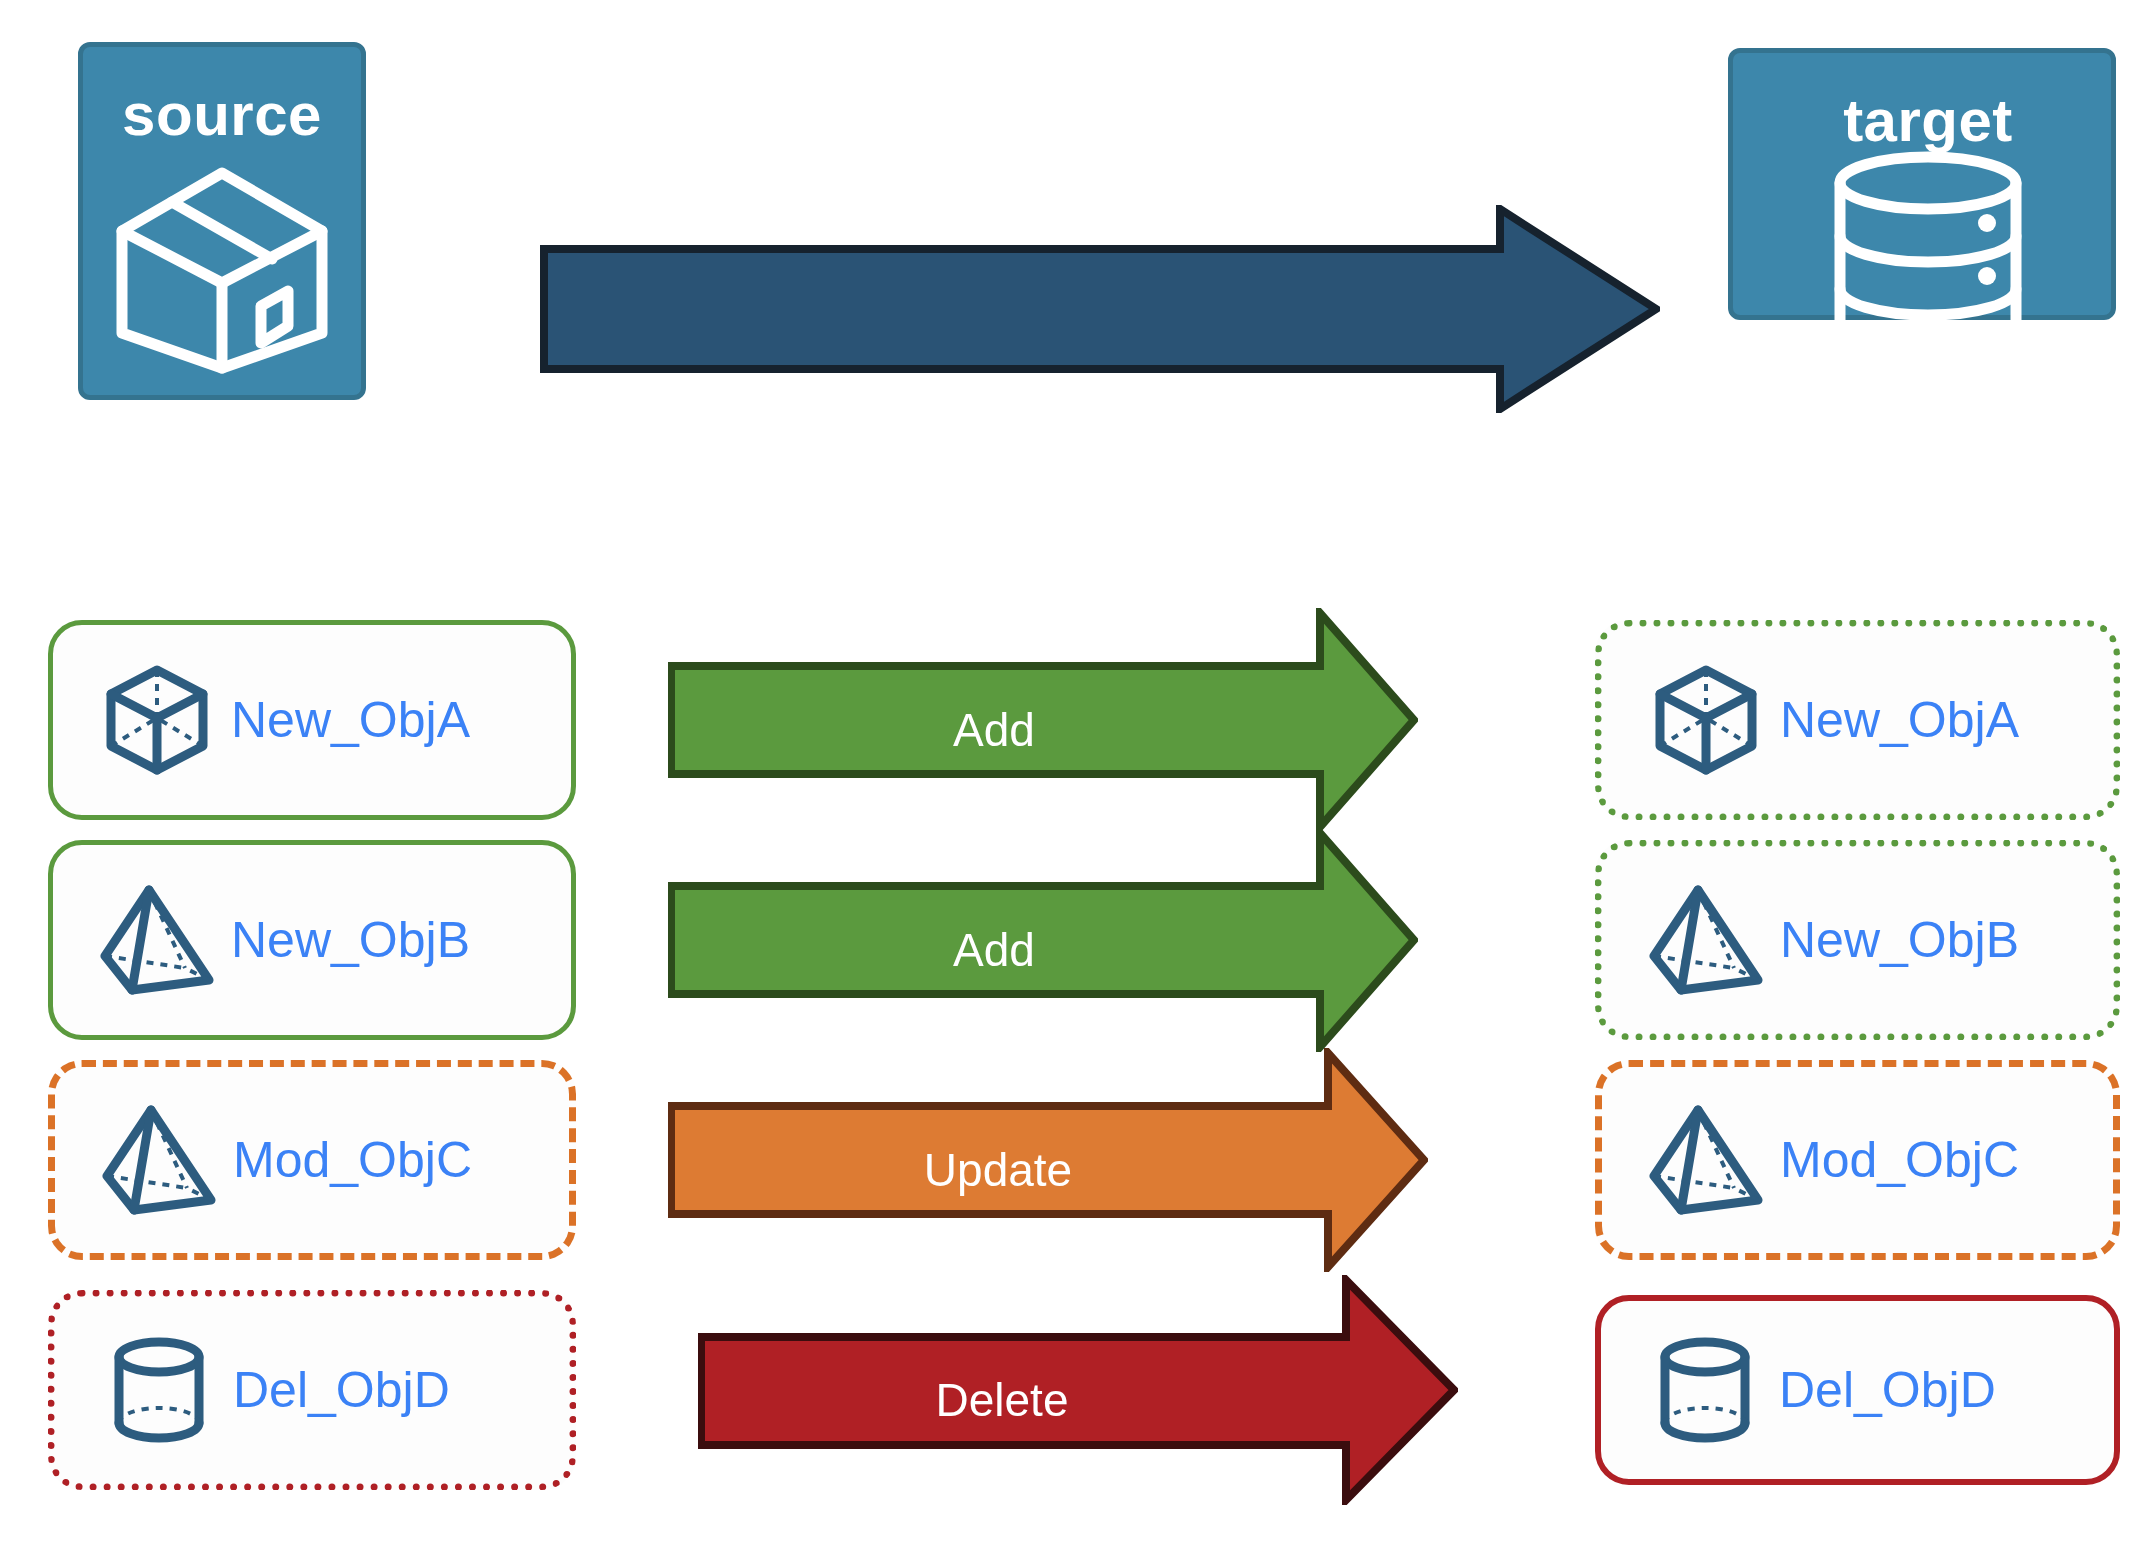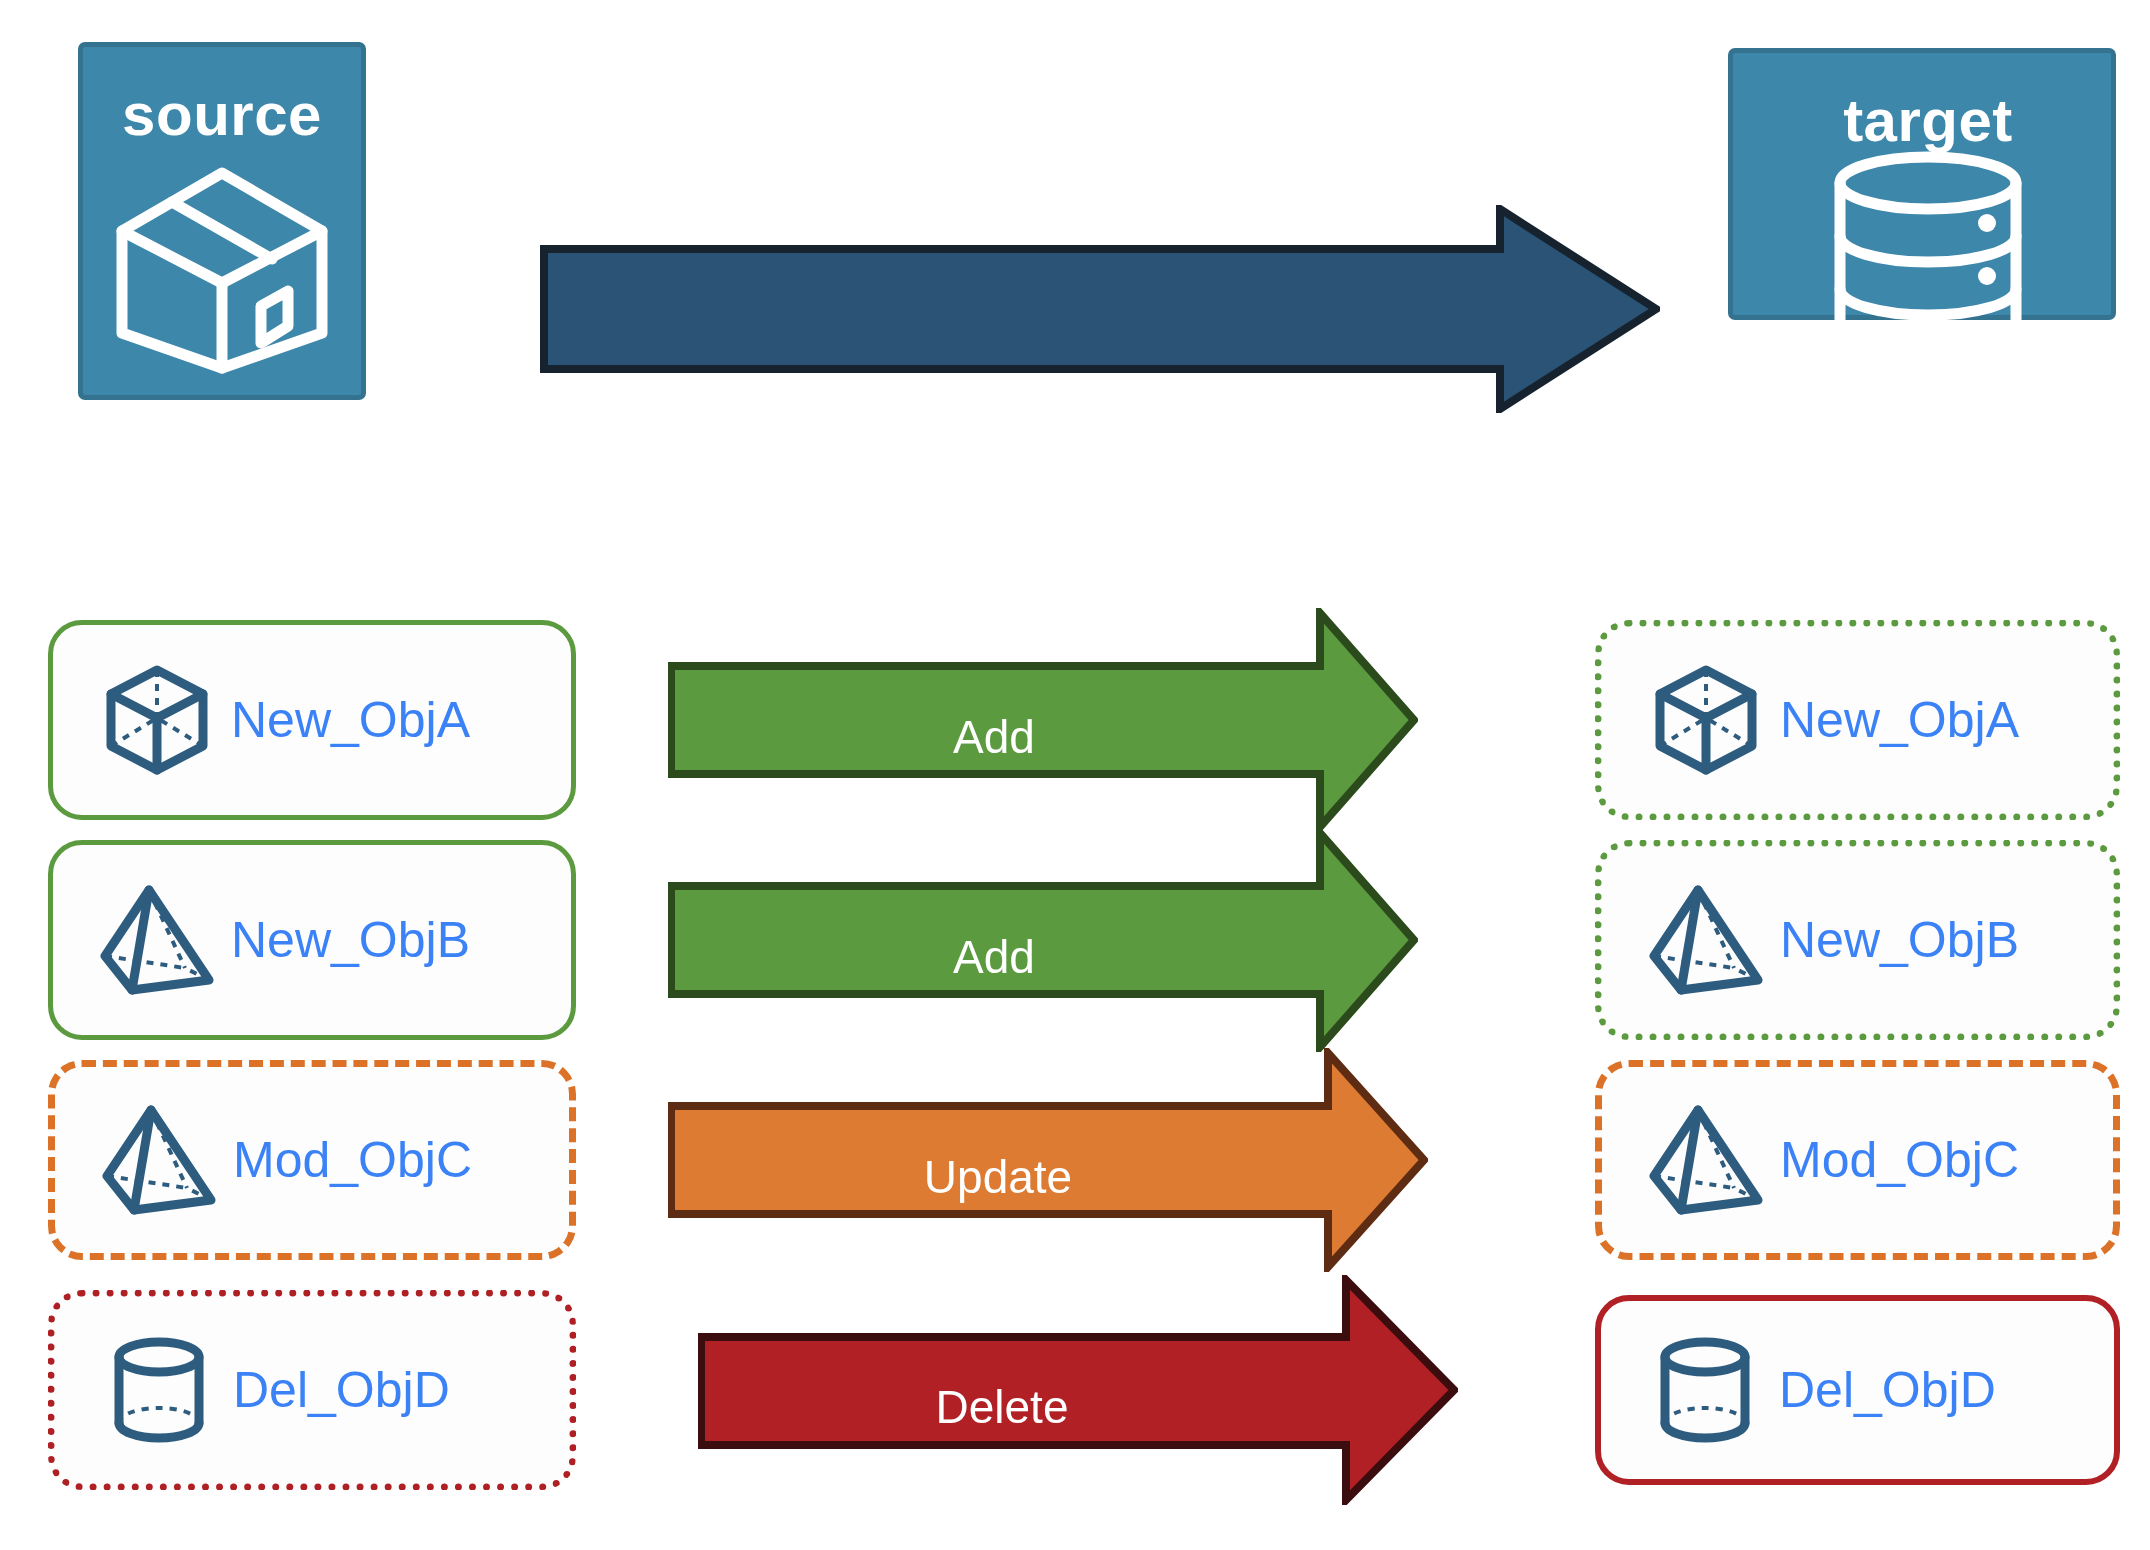--- a/index.html
+++ b/index.html
@@ -1,21 +1,21 @@
 <!DOCTYPE html>
 <html><head>
 <meta charset="utf-8">
 <style>
   html,body{margin:0;padding:0;background:#ffffff;}
   body{width:2150px;height:1550px;position:relative;overflow:hidden;
        font-family:"Liberation Sans","DejaVu Sans",sans-serif;}
   .stage{position:absolute;left:0;top:0;width:2150px;height:1550px;}
 
   
-  .endpoint{position:absolute;border-radius:7px;
+  .endpoint{position:absolute;border-radius:12px;
             background:#3D87AB;border:5px solid #34738F;
             box-sizing:border-box;
             display:flex;flex-direction:column;align-items:center;}
   .endpoint .cap{color:#ffffff;font-weight:bold;font-size:60px;
                  letter-spacing:.5px;margin-top:38px;line-height:1;}
   .endpoint .glyph{flex:1;display:flex;align-items:center;justify-content:center;
                    width:100%;}
 
   #source-panel{left:78px;top:42px;width:288px;height:358px;}
   #target-panel{left:1728px;top:48px;width:388px;height:272px;padding-left:12px;}
@@ -34,21 +34,21 @@
   .pill .nm{font-size:50px;color:#3b82f6;margin-left:14px;white-space:nowrap;}
 
   .b-green-solid {border:5px solid #5B9A3E;}
   .b-green-dot   {border:7px dotted #5B9A3E;}
   .b-orange-dash {border:7px dashed #DB7227;}
   .b-red-dot     {border:7px dotted #AF2025;}
   .b-red-solid   {border:6px solid #B02025;}
 
   
   .act{position:absolute;}
-  .act .lbl{position:absolute;left:0;top:17px;height:100%;
+  .act .lbl{position:absolute;left:0;top:10px;height:100%;
             display:flex;align-items:center;justify-content:center;
             color:#ffffff;font-size:46px;pointer-events:none;}
 </style>
 </head>
 <body>
 
 <div class="stage">
 
   <div class="endpoint" id="source-panel">
     <div class="cap">source</div>

